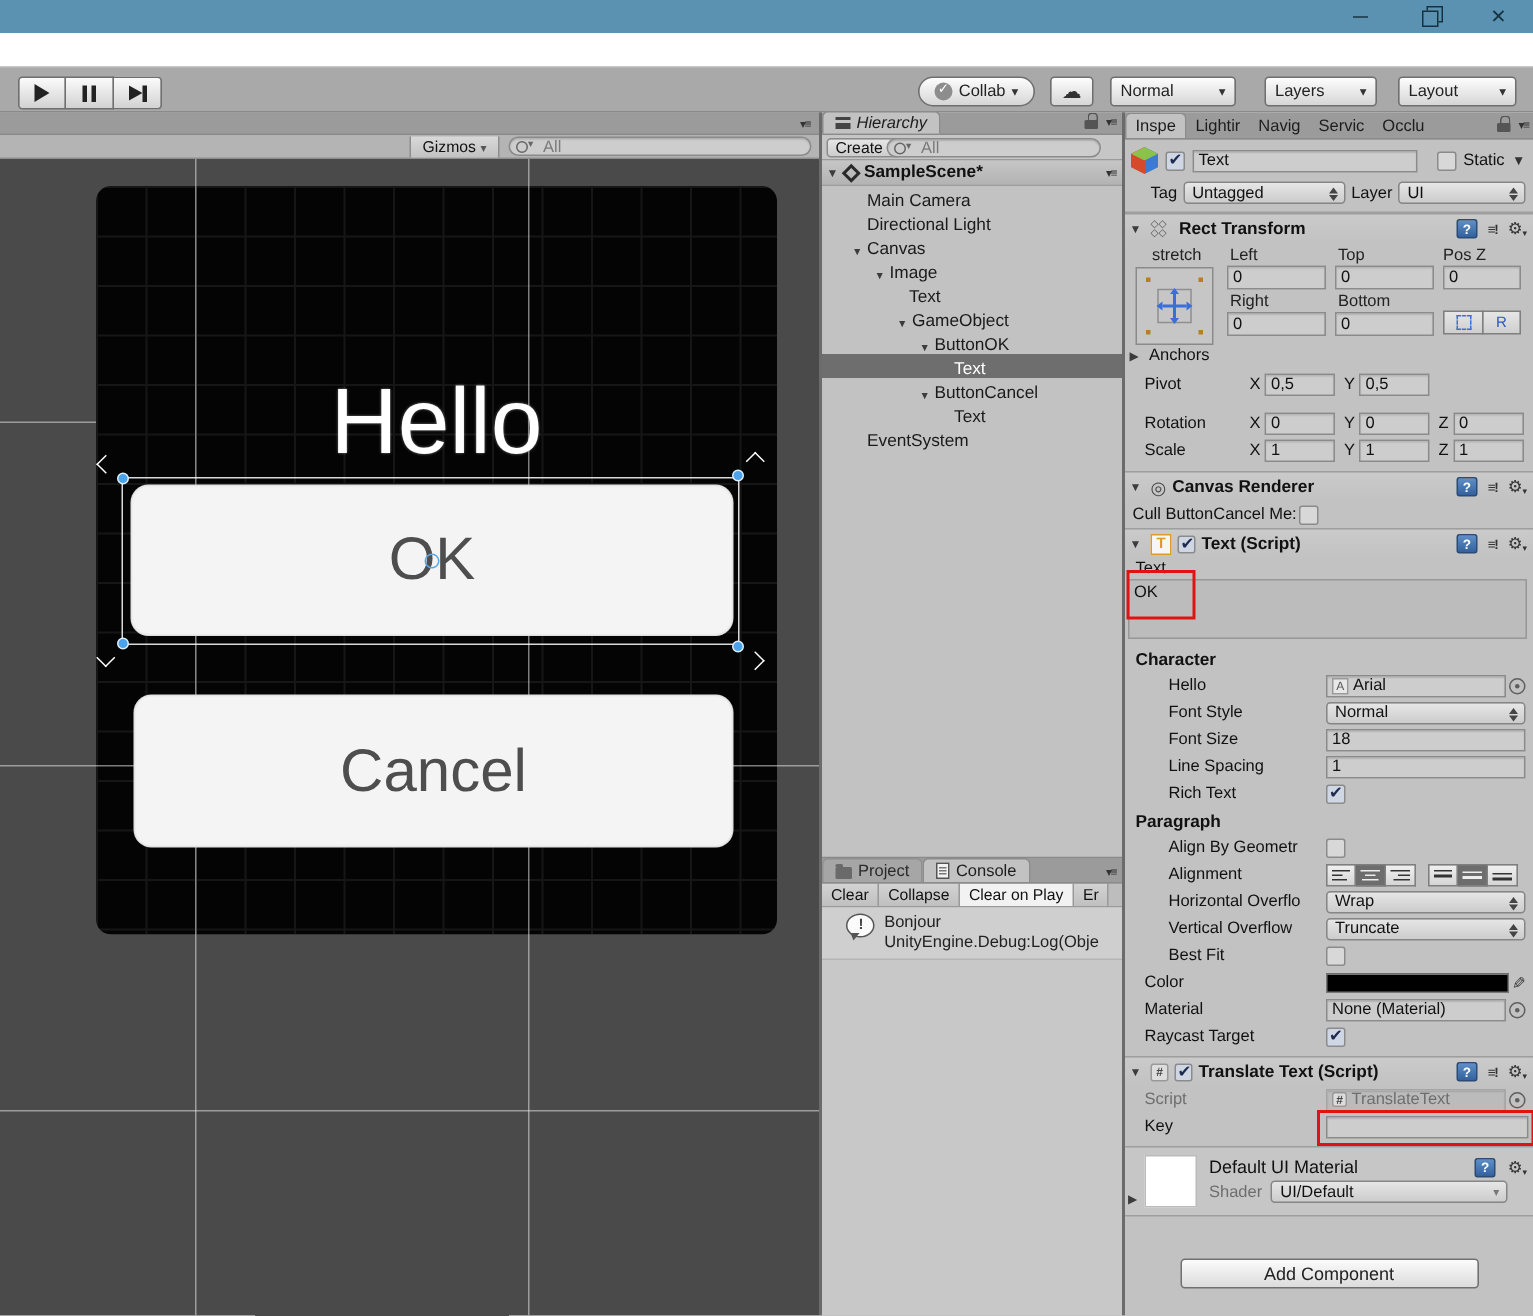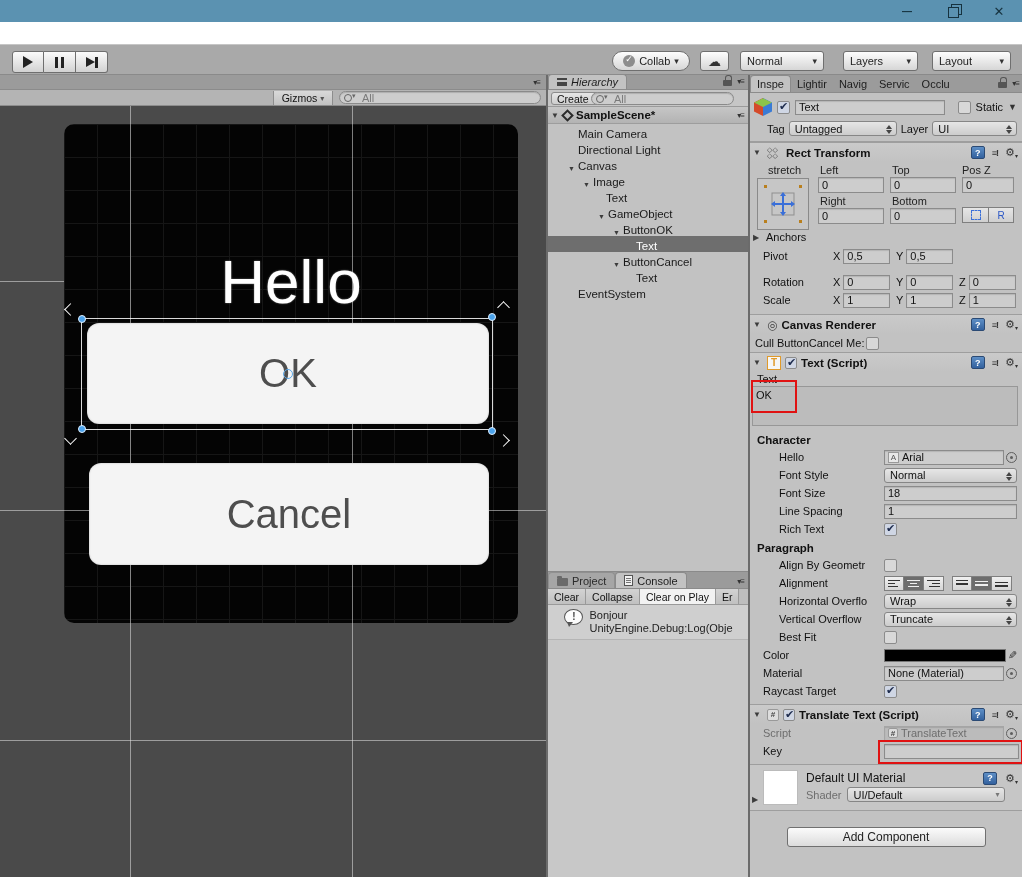--- a/index.html
+++ b/index.html
@@ -206,21 +206,21 @@
   .eyedropper-icon { font-size:11px; color:#333; transform:scaleX(-1); flex:none; }
   .eyedropper-icon::before { content:"✎"; }
   .grayed, .grayed .field { color:#6e6e6e; }
   .script-field { background:rgba(0,0,0,0.03); border:1px solid #a5a5a5; }
   .mat-block { position:relative; border-top:1px solid #9e9e9e; border-bottom:1px solid #9e9e9e; height:47px; margin-top:4px; background:#c6c6c6; padding-left:48px; }
   .mat-swatch { position:absolute; left:13px; top:5px; width:35px; height:35px; background:#fff; border:1px solid #bbb; }
   .mat-title-row { display:flex; align-items:center; padding:6px 4px 2px 8px; }
   .mat-title-row .title { flex:1; font-size:12px; }
   .mat-shader-row { display:flex; align-items:center; gap:6px; padding-left:8px; }
   .mat-fold { position:absolute; left:2px; bottom:6px; }
-  .add-comp-btn { display:block; margin:16px auto 0; width:199px; height:20px; background:linear-gradient(#fbfbfb,#dcdcdc); border:1px solid #707070; border-radius:3px; font-size:12px; color:#222; display:flex; align-items:center; justify-content:center; }
+  .add-comp-btn { display:block; margin:28px auto 0; width:199px; height:20px; background:linear-gradient(#fbfbfb,#dcdcdc); border:1px solid #707070; border-radius:3px; font-size:12px; color:#222; display:flex; align-items:center; justify-content:center; }
 </style>
 </head>
 <body>
 
 <div class="app">
 
   <div class="titlebar">
     <div class="winbtn win-min"></div>
     <div class="winbtn win-restore"></div>
     <div class="winbtn win-close"></div>

